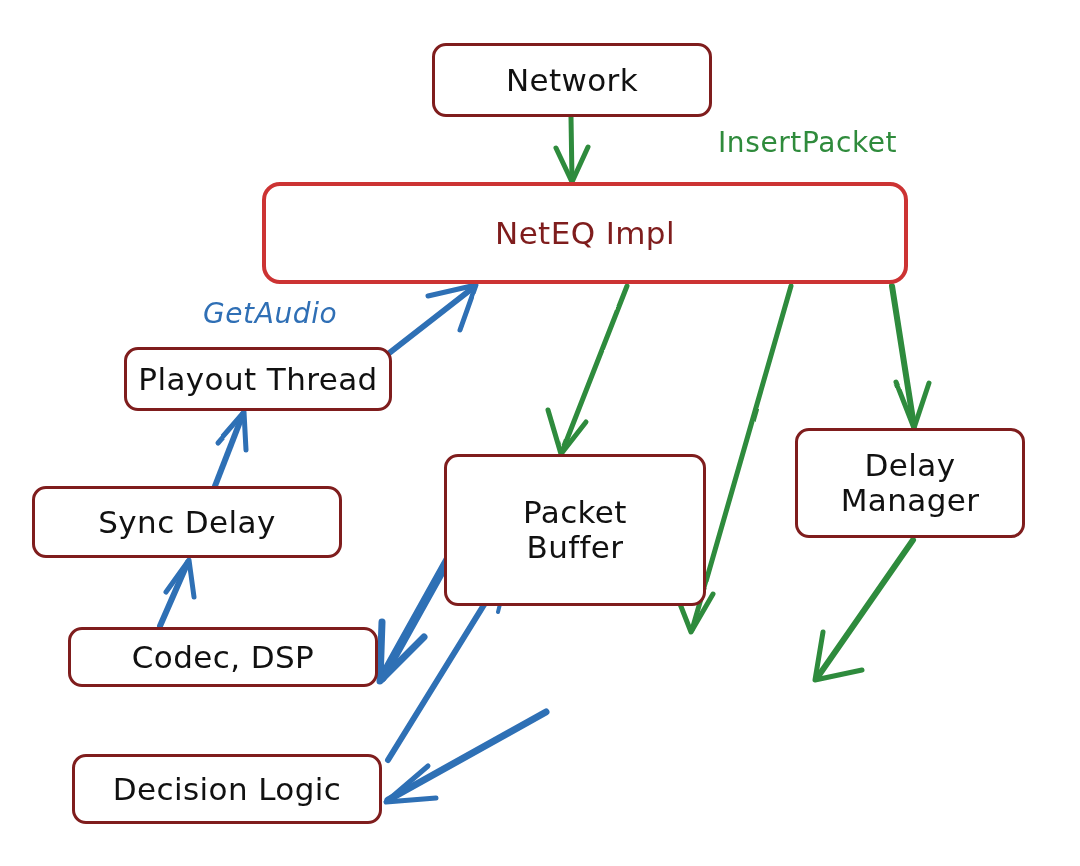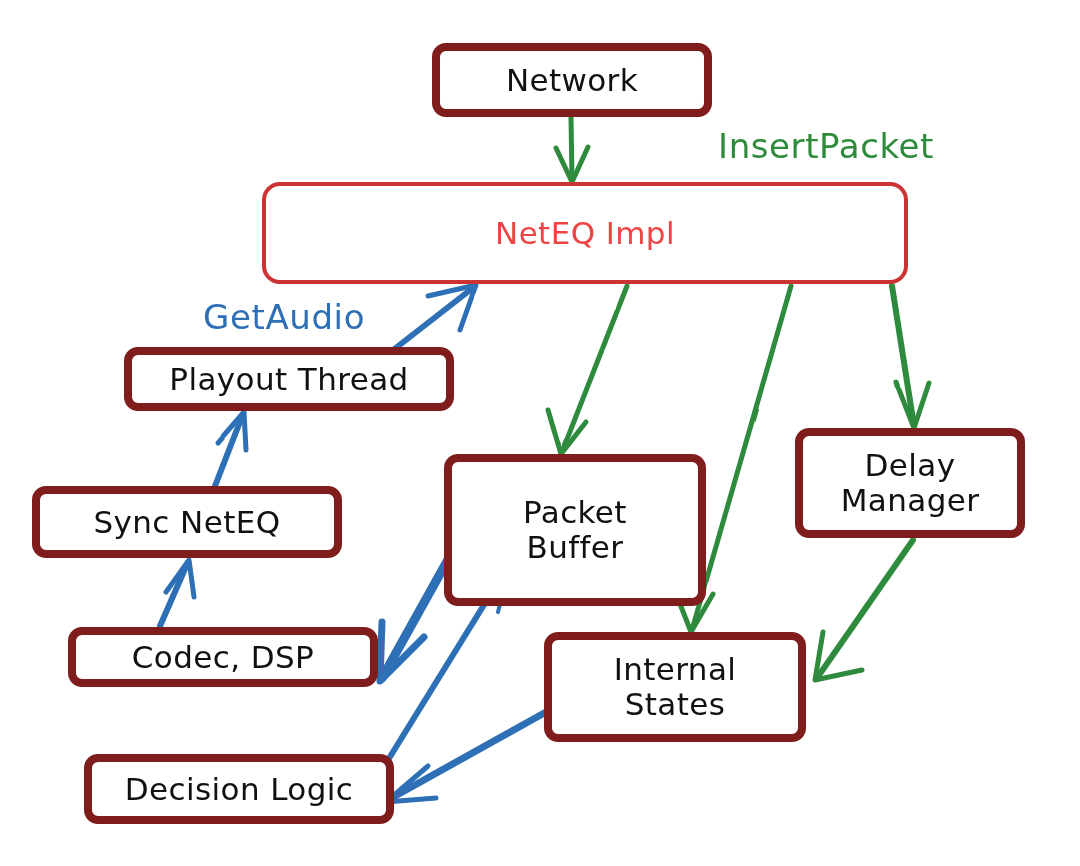--- a/index.html
+++ b/index.html
@@ -23,21 +23,21 @@
     left: 0;
     top: 0;
     width: 1080px;
     height: 866px;
     pointer-events: none;
   }
   .node {
     position: absolute;
     box-sizing: border-box;
     background: #ffffff;
-    border: 8px solid #7f1d1d;
+    border: 3px solid #7f1d1d;
     border-radius: 14px;
     display: flex;
     align-items: center;
     justify-content: center;
     text-align: center;
     color: #111111;
     z-index: 3;
   }
   .node .node-label {
     font-family: "DejaVu Sans", sans-serif;
@@ -47,47 +47,47 @@
     letter-spacing: 0.4px;
     white-space: pre-line;
     color: inherit;
   }
   .node.accent-red {
     border-color: #cc3333;
     border-width: 4px;
     border-radius: 18px;
   }
   .node.accent-red .node-label {
-    color: #ef4444;
+    color: #7f1d1d;
   }
   .edge-label {
     position: absolute;
     font-family: "DejaVu Sans", sans-serif;
-    font-size: 34px;
+    font-size: 28px;
     letter-spacing: 0.6px;
     white-space: nowrap;
     z-index: 4;
   }
   .edge-label.green { color: #2f8b3c; }
   .edge-label.blue  { color: #2f6fb5; }
 
   
   #node-network        { left: 432px; top: 43px;  width: 280px; height: 74px; }
   #node-neteq-impl     { left: 262px; top: 182px; width: 646px; height: 102px; }
-  #node-playout-thread { left: 124px; top: 347px; width: 330px; height: 64px; }
+  #node-playout-thread { left: 124px; top: 347px; width: 268px; height: 64px; }
   #node-packet-buffer  { left: 444px; top: 454px; width: 262px; height: 152px; }
   #node-delay-manager  { left: 795px; top: 428px; width: 230px; height: 110px; align-items: center; }
   #node-sync-buffer    { left: 32px;  top: 486px; width: 310px; height: 72px; }
   #node-internal-states{ left: 544px; top: 632px; width: 262px; height: 110px; }
   #node-codec-dsp      { left: 68px;  top: 627px; width: 310px; height: 60px; }
-  #node-decision-logic { left: 72px;  top: 754px; width: 310px; height: 70px; margin-left: 12px; }
+  #node-decision-logic { left: 72px;  top: 754px; width: 310px; height: 70px; }
 
   
   #label-insert-packet { left: 718px; top: 126px; }
-  #label-get-audio     { left: 203px; top: 297px; }
+  #label-get-audio     { left: 203px; top: 297px; font-style: italic; }
 </style>
 </head>
 <body>
 
 <div id="canvas">
 
   <svg id="edges" viewBox="0 0 1080 866" xmlns="http://www.w3.org/2000/svg">
     <defs>
       <filter id="rough">
         <feTurbulence type="fractalNoise" baseFrequency="0.035" numOctaves="2" seed="7" result="n"></feTurbulence>
@@ -170,27 +170,23 @@
     <span class="node-label">Packet
 Buffer</span>
   </div>
 
   <div class="node" id="node-delay-manager">
     <span class="node-label">Delay
 Manager</span>
   </div>
 
   <div class="node" id="node-sync-buffer">
-    <span class="node-label">Sync NetEQ</span>
+    <span class="node-label">Sync Delay</span>
   </div>
 
-  <div class="node" id="node-internal-states">
-    <span class="node-label">Internal
-States</span>
-  </div>
 
   <div class="node" id="node-codec-dsp">
     <span class="node-label">Codec, DSP</span>
   </div>
 
   <div class="node" id="node-decision-logic">
     <span class="node-label">Decision Logic</span>
   </div>
 
   <div class="edge-label green" id="label-insert-packet">InsertPacket</div>

